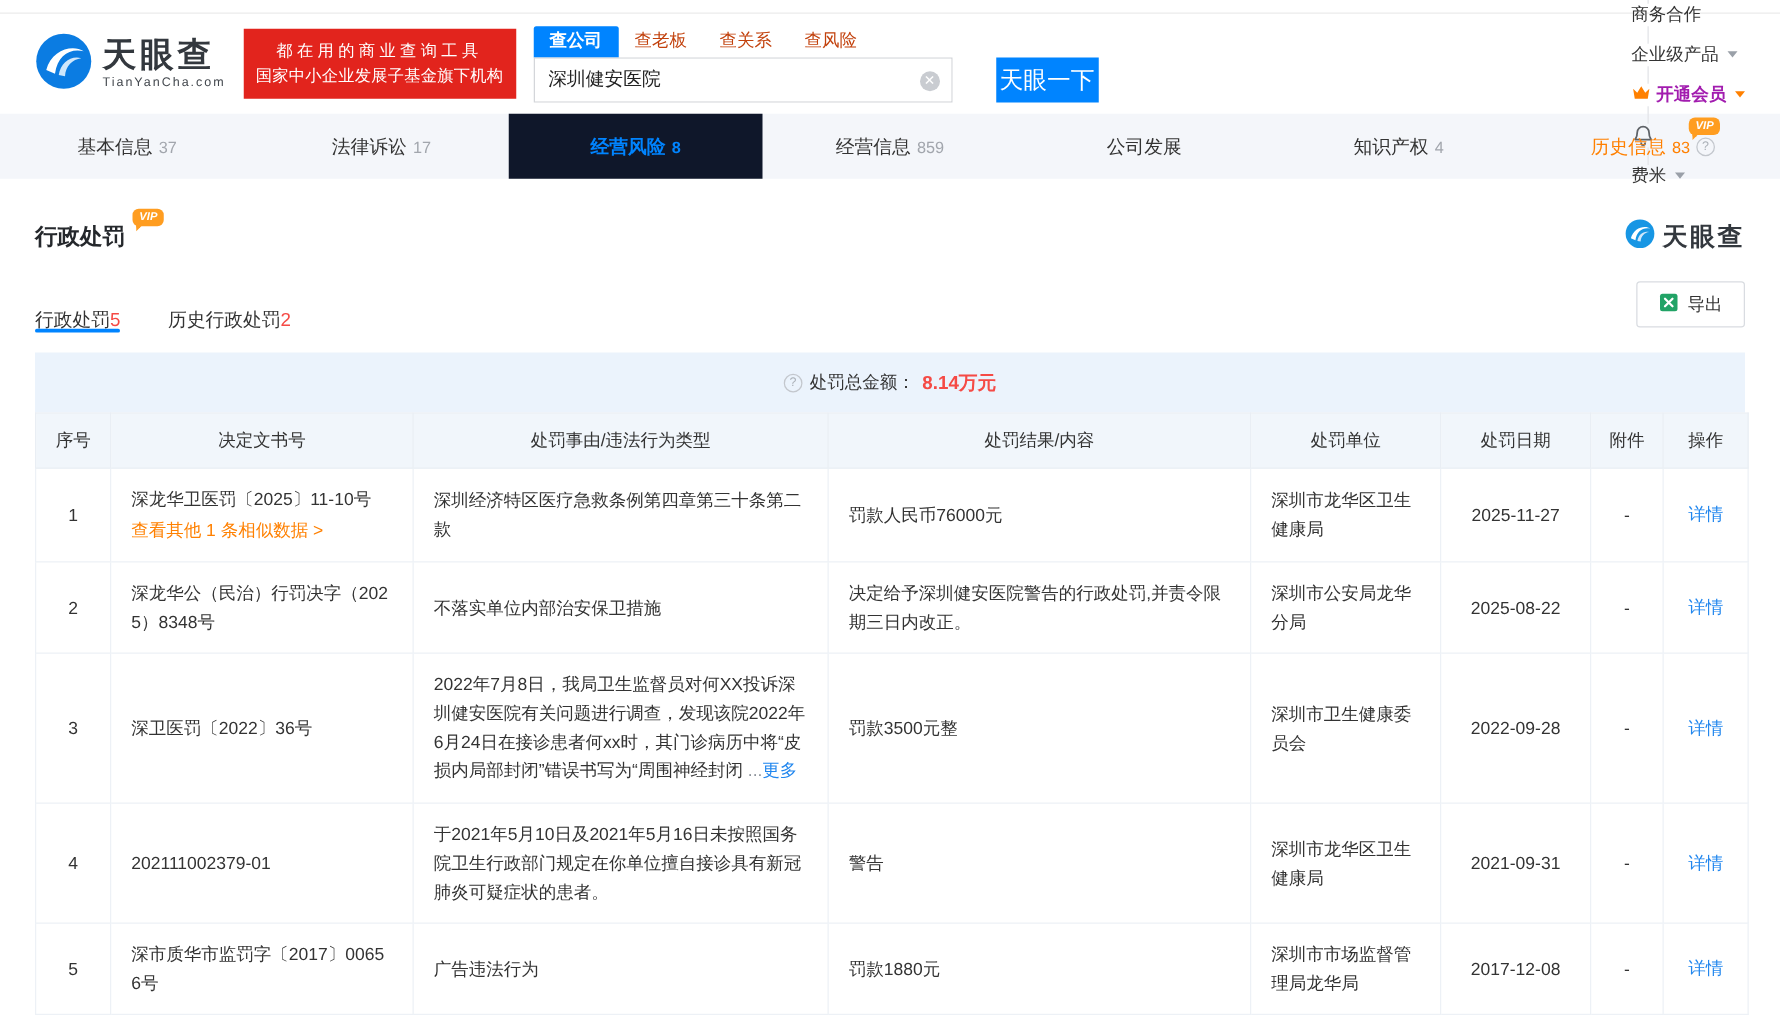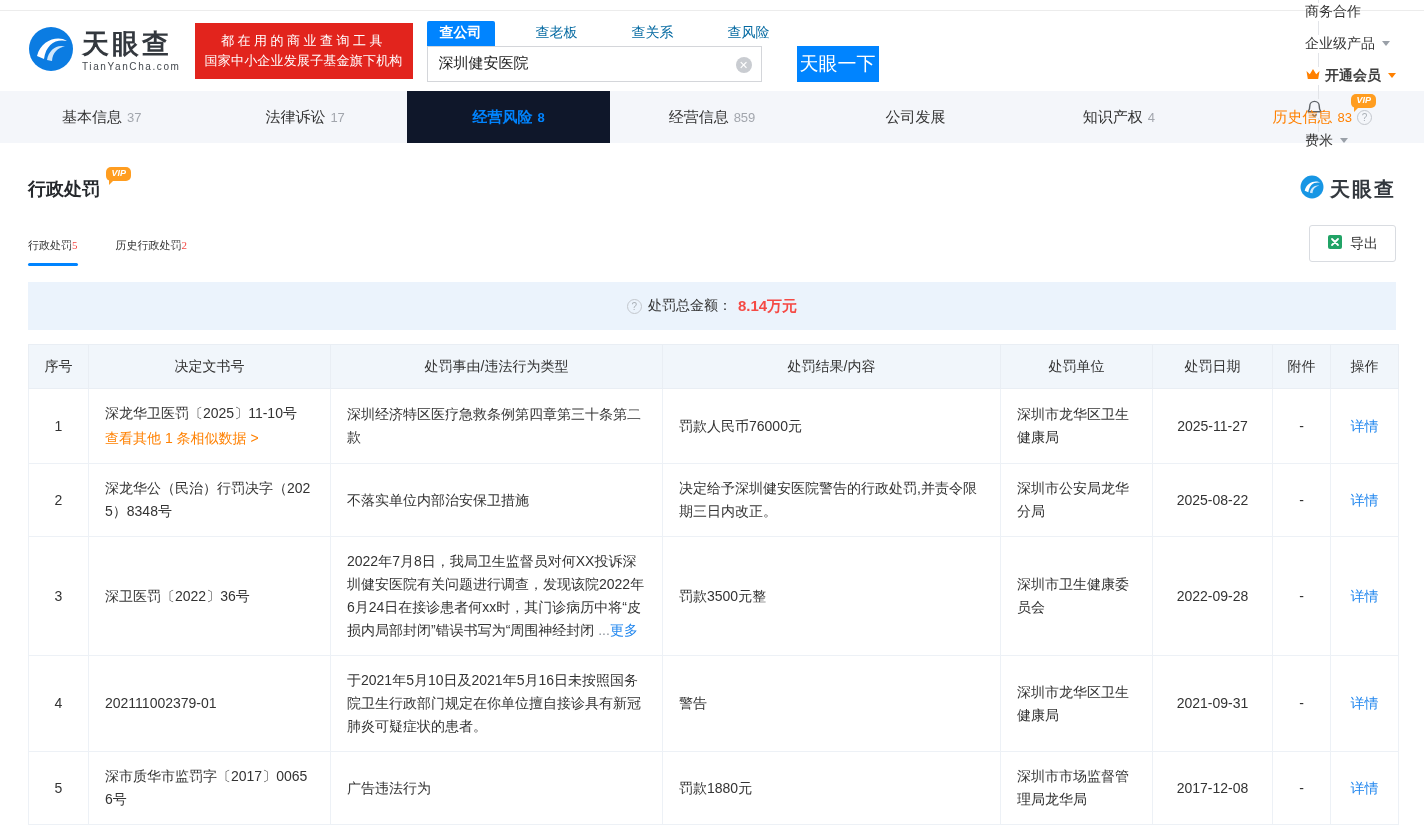--- a/index.html
+++ b/index.html
@@ -12,42 +12,42 @@
   .header { height:80px; display:flex; align-items:center; padding:0 28px; }
   .logo { display:flex; align-items:center; gap:8px; }
   .logo-title { font-size:27px; font-weight:bold; color:#33383e; letter-spacing:3px; line-height:1; }
   .logo-sub { font-size:10px; font-weight:normal; color:#43484e; letter-spacing:1.6px; margin-top:3px; }
   .slogan { background:#e2241d; color:#fff; font-size:13px; line-height:20px;
     padding:8px 10px; margin-left:14px; text-align:center; }
   .slogan .l1 { letter-spacing:3.5px; }
   .slogan .l2 { letter-spacing:0.2px; }
 
   .search-block { margin-left:14px; width:452px; }
-  .search-tabs { display:flex;gap:28px; }
-  .stab { font-size:14px; padding:3px 13px 4px; color:#0369a1; cursor:pointer; }
+  .search-tabs { display:flex; }
+  .stab { font-size:14px; padding:3px 13px 4px; color:#c2410c; cursor:pointer; }
   .stab.active { background:#0084ff; color:#fff; border-radius:2px 2px 0 0; font-weight:bold; }
   .search-row { display:flex;gap:32px; }
   .input-wrap { flex:1; position:relative; border:1px solid #d4d6da; height:36px; background:#fff; }
   .input-wrap input { width:100%; height:100%; border:none; outline:none; font-size:15px;
     padding:0 34px 0 11px; color:#222; font-family:inherit; }
   .clear-btn { position:absolute; right:9px; top:10px; width:16px; height:16px; border-radius:50%;
     background:#c9ccd1; color:#fff; font-size:11px; line-height:16px; text-align:center; cursor:pointer; }
   .search-btn { width:82px; height:36px; margin-left:3px; background:#0084ff; color:#fff;
     border:none; font-size:19px; cursor:pointer; font-family:inherit; }
 
   .header-right { margin-left:auto; display:flex; align-items:flex-start; font-size:14px; color:#333;flex-direction:column; }
   .apps { display:flex; align-items:center; gap:6px; background:#eaf3fe; border-radius:4px;
     padding:9px 11px; cursor:pointer; }
   .hdr-item { display:flex; align-items:center; gap:4px; cursor:pointer; color:#333; white-space:nowrap; }
   .divider { width:1px; height:14px; background:#e2e4e8; margin:0 13px; }
   .caret { display:inline-block; width:0; height:0; border-left:4px solid transparent;
     border-right:4px solid transparent; border-top:5px solid #444; margin-left:3px; }
   .caret.gray { border-top-color:#9aa0a8; }
   .caret.orange { border-top-color:#ff8000; }
-  .vip-link { color:#404040; font-weight:bold; }
+  .vip-link { color:#a21caf; font-weight:bold; }
   .bell { display:flex; align-items:center; cursor:pointer; }
 
   
   .company-tabs { display:flex; background:#f4f6fa; height:52px; }
   .ctab { flex:1; display:flex; align-items:center; justify-content:center; gap:5px;
     font-size:15px; color:#333; cursor:pointer; position:relative; }
   .ctab .cnt { font-size:13px; color:#a2a6ad; }
   .ctab.active { background:#0f172a; color:#0084ff; font-weight:bold; }
   .ctab.active .cnt { color:#0084ff; }
   .ctab.viptab { color:#ff8000; }
@@ -62,36 +62,36 @@
 
   
   .main { padding:0 28px; }
   .section-head { position:relative; padding-top:34px; }
   .sec-title { font-size:18px; font-weight:bold; color:#25282c; display:inline-block; }
   .title-vip { vertical-align:top; margin-left:2px; transform:translateY(-10px); display:inline-block; }
   .watermark { position:absolute; right:0; top:32px; display:flex; align-items:center; gap:6px; }
   .watermark .wm-text { font-size:20px; font-weight:bold; color:#33383e; letter-spacing:2px; }
 
   .subtab-row { margin-top:24px; display:flex; align-items:flex-end; }
-  .subtab { margin-right:38px; padding-bottom:13px; font-size:11px; color:#333;
-    cursor:pointer; position:relative;font-family:Liberation Serif, serif; }
+  .subtab { margin-right:38px; font-size:15px; color:#333;
+    cursor:pointer; position:relative; }
   .subtab .n { color:#f54a45; }
   .subtab.active::after { content:""; position:absolute; left:0; right:0; bottom:0;
     height:3px; background:#0084ff; border-radius:2px; }
   .export-btn { margin-left:auto; display:flex; align-items:center; gap:7px; background:#fff;
     border:1px solid #d9dce1; border-radius:3px; padding:8px 17px; font-size:14px; color:#333;
     cursor:pointer; margin-bottom:4px; font-family:inherit; }
 
   .summary-banner { margin-top:16px; height:48px; background:#ebf3fc; display:flex;
     align-items:center; justify-content:center; font-size:14px; color:#333; gap:6px; }
   .summary-banner .amount { color:#f54a45; font-weight:bold; font-size:15px; }
   .summary-banner .help-ic { background:transparent; }
 
   
-  table { width:100%; margin-top:14px; border-collapse:collapse; table-layout:fixed; font-size:14px; }
+  table { width:100%; border-collapse:collapse; table-layout:fixed; font-size:14px; }
   th { background:#f1f6fb; font-weight:normal; color:#333; height:44px; text-align:center;
     border:1px solid #e9eef4; padding:0 8px; }
   td { border:1px solid #edf1f6; padding:13px 16px; line-height:23px; vertical-align:middle;
     color:#333; word-break:break-all; }
   td.center { text-align:center; }
   .blue-link { color:#2086ee;font-family:Liberation Serif, serif; }
   .orange-link { color:#ff8000; display:block; margin-top:2px; }
   .ellipsis-gray { color:#8d939b; }
   col.c1{width:60px} col.c2{width:242px} col.c3{width:332px} col.c4{width:338px}
   col.c5{width:152px} col.c6{width:120px} col.c7{width:58px} col.c8{width:68px}

